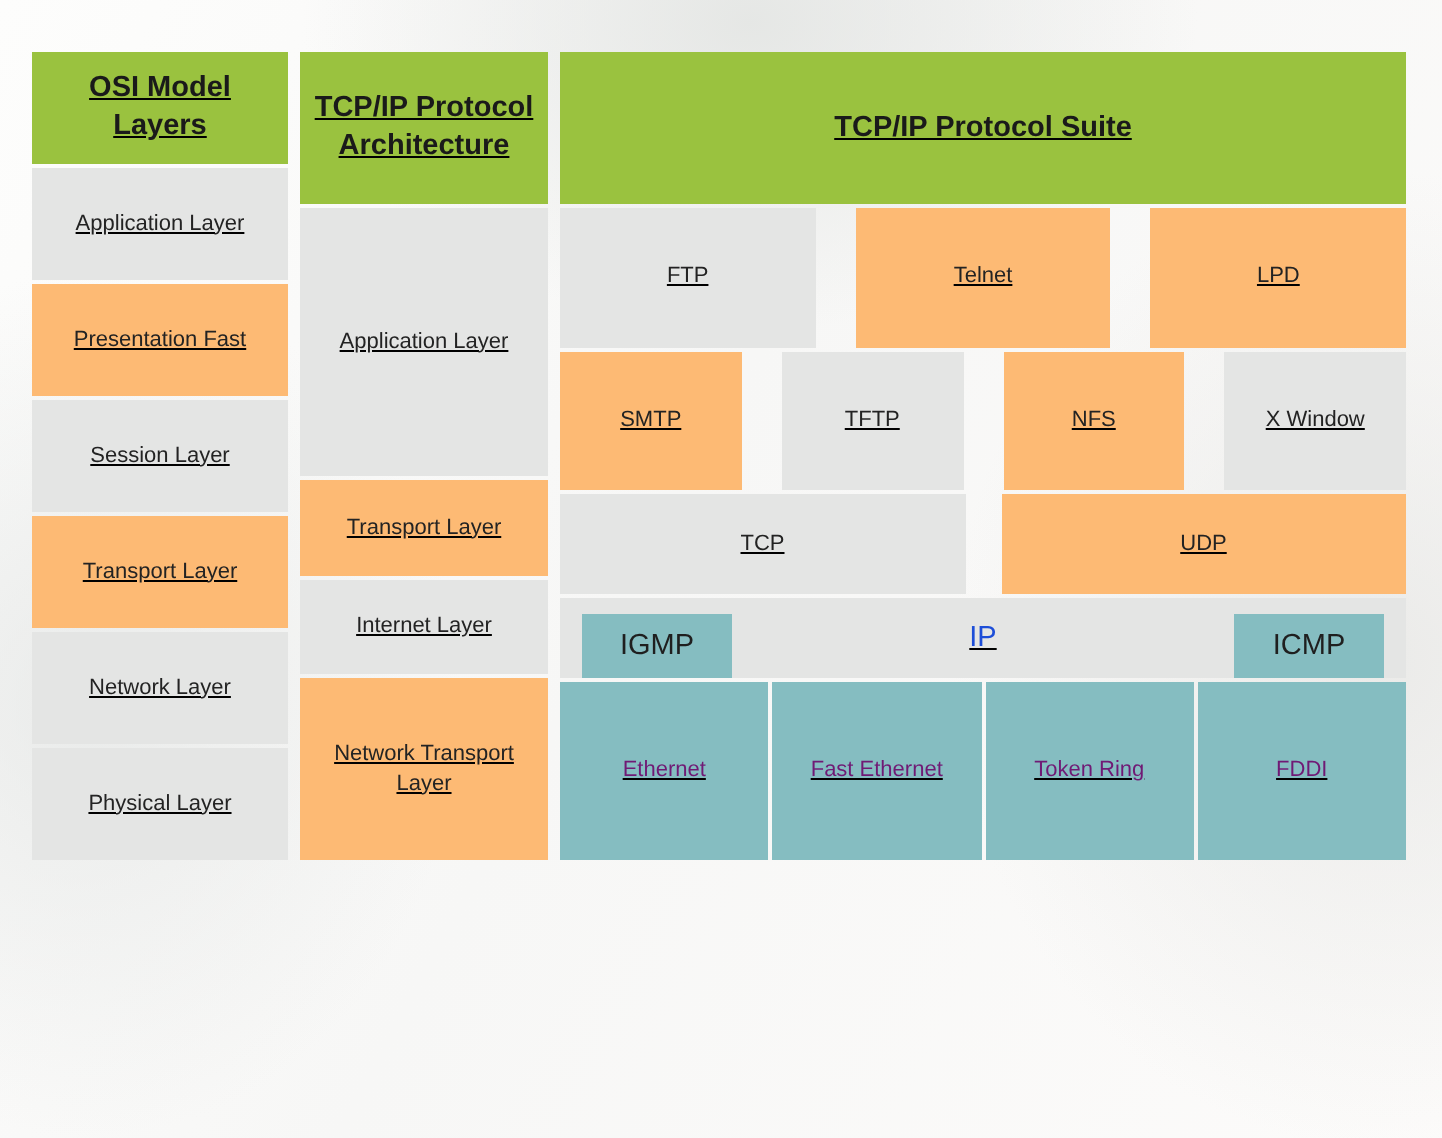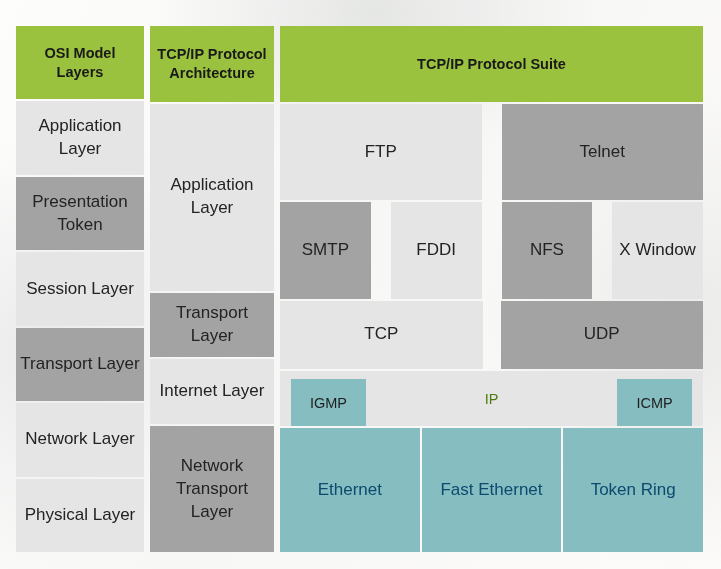--- a/index.html
+++ b/index.html
@@ -25,49 +25,50 @@
       radial-gradient(ellipse 300px 340px at 96% 58%, rgba(231,231,229,0.8) 0%, rgba(250,250,249,0) 72%),
       linear-gradient(118deg, #fdfdfc 0%, #f7f7f6 46%, #fcfbfa 100%);
     pointer-events: none;
   }
 
   .diagram {
     position: absolute;
     left: 16px;
     top: 26px;
     width: 687px;
-    height: 526px;
+    height: 404px;
     display: flex;
     gap: 6px;
+    text-decoration: underline;
   }
 
   
   .cell {
     background: #e4e5e4;
     display: flex;
     align-items: center;
     justify-content: center;
     text-align: center;
     color: #232323;
-    font-size: 17px;
+    font-size: 11px;
     line-height: 1.35;
     box-sizing: border-box;
     padding: 2px 4px;
   }
-  .cell.alt { background: #a3a3a3; }
+  .cell.alt { background: #fdba74; }
   .head {
     background: #9ac23f;
     color: #1a1a1a;
     font-weight: bold;
     font-size: 14.5px;
     line-height: 1.3;
   }
   .teal {
     background: #85bdc1;
-    color: #0c4a6e;
+    color: #701a75;
   }
 
   
   .col-osi {
     width: 128px;
     display: flex;
     flex-direction: column;
     gap: 2px;
   }
   .col-osi .head { height: 76px; }
@@ -129,21 +130,21 @@
     flex: 56 1 0;
     background: #e4e5e4;
     position: relative;
     display: flex;
     align-items: center;
     justify-content: center;
     box-sizing: border-box;
   }
   .row-internet .ip-label {
     font-size: 14.5px;
-    color: #4d7c0f;
+    color: #1d4ed8;
   }
   .chip {
     position: absolute;
     top: 8px;
     bottom: 0;
     width: 75px;
     background: #85bdc1;
     display: flex;
     align-items: center;
     justify-content: center;
@@ -163,21 +164,21 @@
 </head>
 <body>
 
 <div class="bg-wash"></div>
 
 <div class="diagram">
 
   <div class="col-osi">
     <div class="cell head">OSI Model Layers</div>
     <div class="cell">Application Layer</div>
-    <div class="cell alt">Presentation Token</div>
+    <div class="cell alt">Presentation Fast</div>
     <div class="cell">Session Layer</div>
     <div class="cell alt">Transport Layer</div>
     <div class="cell">Network Layer</div>
     <div class="cell">Physical Layer</div>
   </div>
 
   <div class="col-arch">
     <div class="cell head">TCP/IP Protocol Architecture</div>
     <div class="body">
       <div class="cell span3">Application Layer</div>
@@ -188,42 +189,44 @@
   </div>
 
   <div class="col-suite">
     <div class="cell head">TCP/IP Protocol Suite</div>
 
     <div class="suite-body">
 
       <div class="row4">
         <div class="cell">FTP</div>
         <div class="cell alt">Telnet</div>
+        <div class="cell alt">LPD</div>
       </div>
 
       <div class="row4">
         <div class="cell alt">SMTP</div>
-        <div class="cell">FDDI</div>
+        <div class="cell">TFTP</div>
         <div class="cell alt">NFS</div>
         <div class="cell">X Window</div>
       </div>
 
       <div class="row-transport">
         <div class="cell">TCP</div>
         <div class="cell alt">UDP</div>
       </div>
 
       <div class="row-internet">
         <div class="chip left">IGMP</div>
         <div class="ip-label">IP</div>
         <div class="chip right">ICMP</div>
       </div>
 
       <div class="row-link">
         <div class="cell teal">Ethernet</div>
         <div class="cell teal">Fast Ethernet</div>
         <div class="cell teal">Token Ring</div>
+        <div class="cell teal">FDDI</div>
       </div>
 
     </div>
   </div>
 
 </div>
 
 </body></html>

